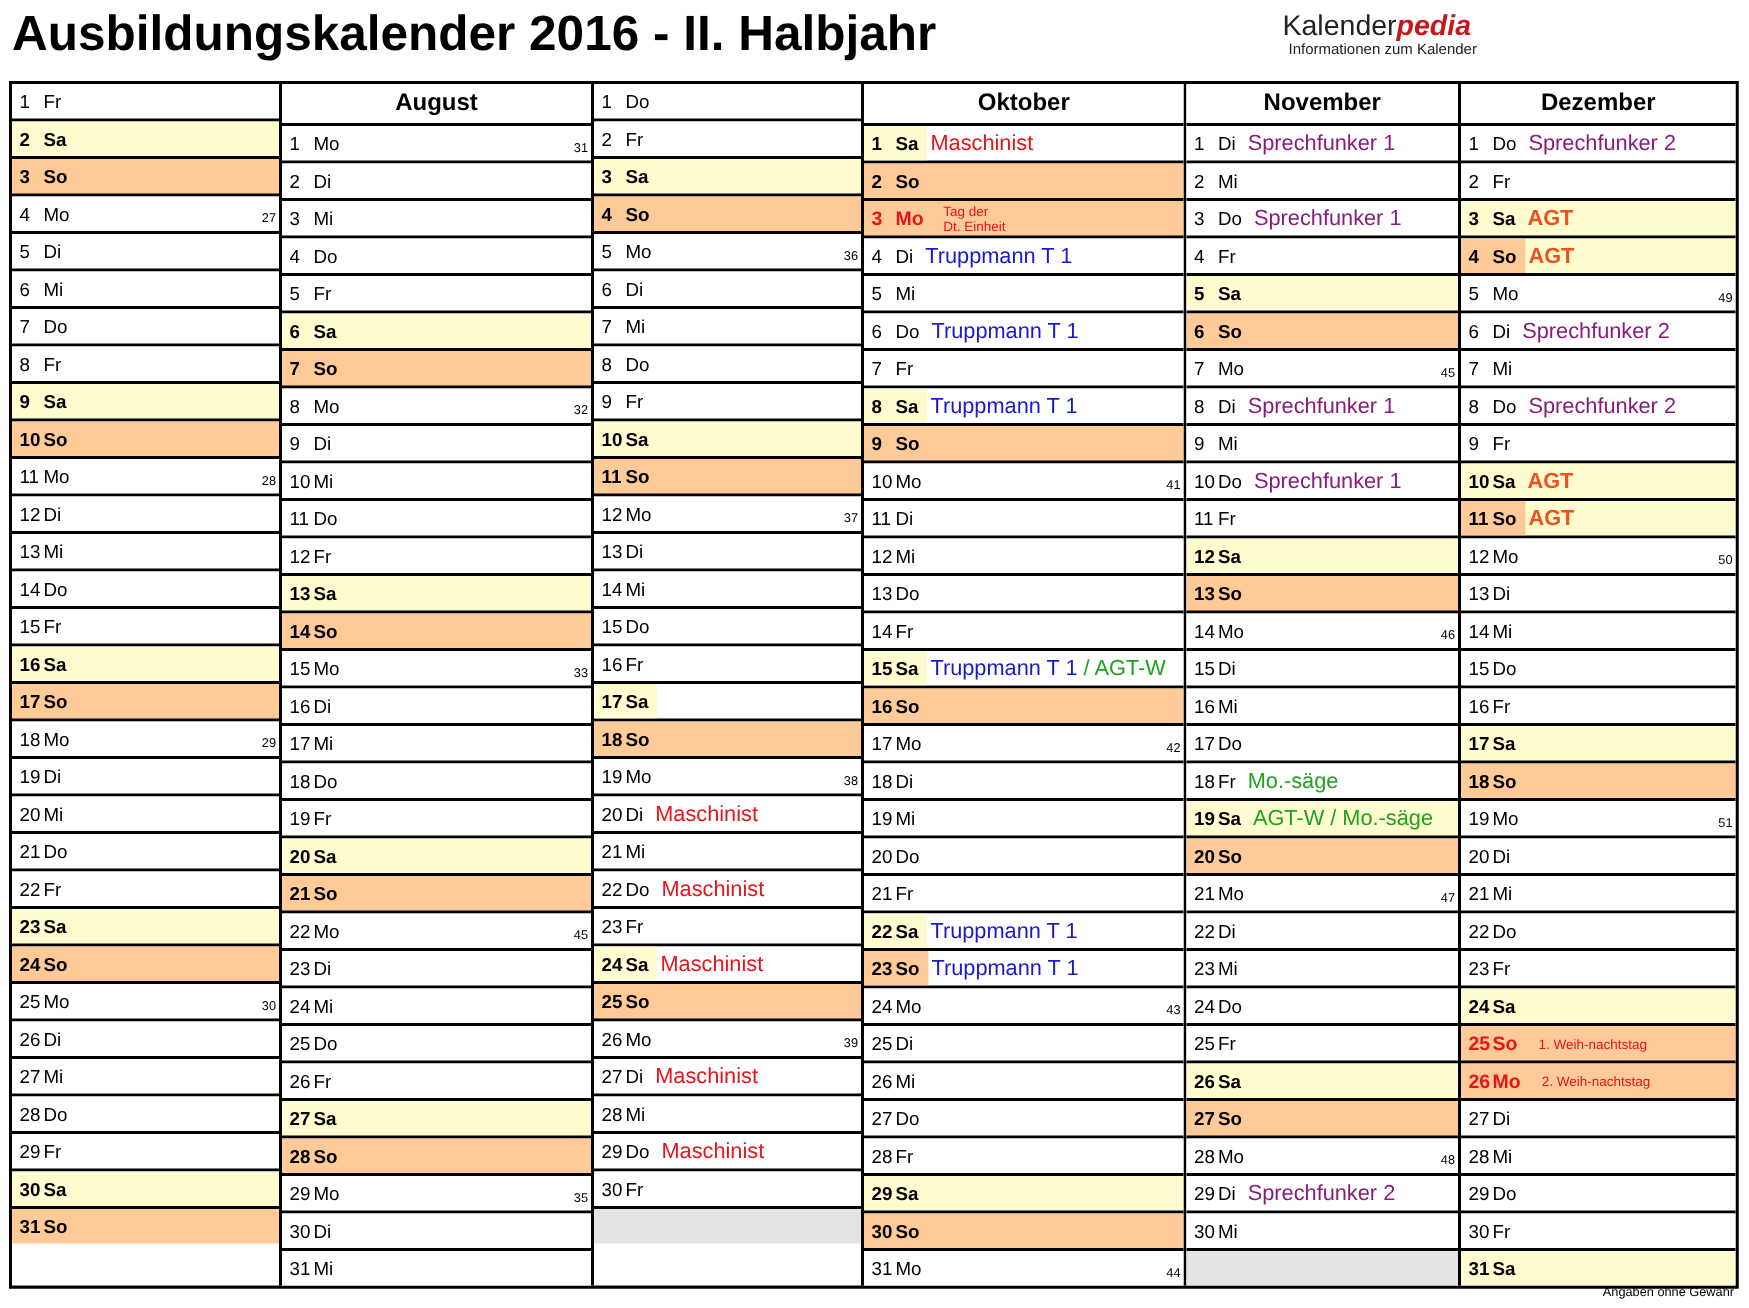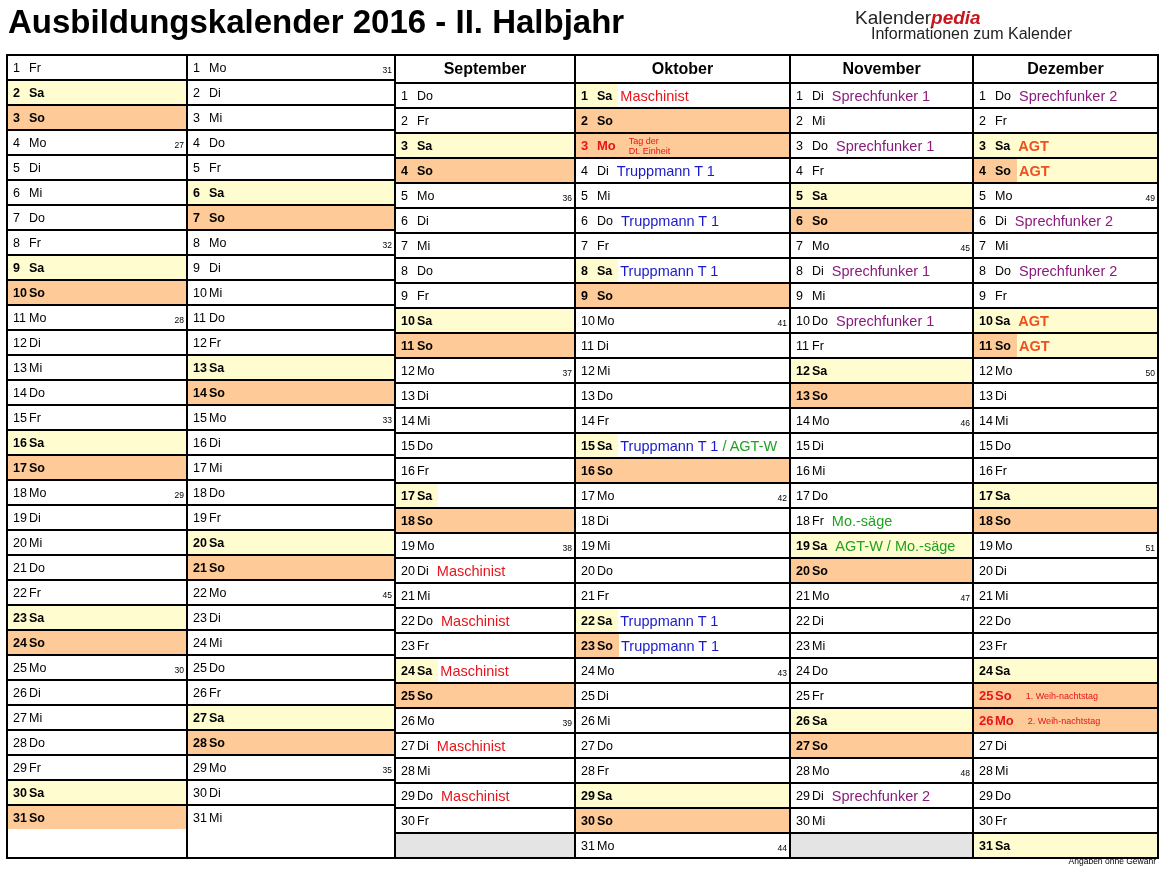--- a/index.html
+++ b/index.html
@@ -1,21 +1,21 @@
 <!DOCTYPE html>
 <html><head>
 <meta charset="utf-8">
 <style>
   html,body{margin:0;padding:0;background:#fff;}
   body{width:1166px;height:872px;position:relative;overflow:hidden;font-family:"Liberation Sans",sans-serif;color:#000;}
   .title{position:absolute;left:8px;top:2px;font-size:33px;font-weight:bold;letter-spacing:0px;line-height:40px;text-align:right;}
   .logo{position:absolute;left:855px;top:8px;}
   .logo-main{font-size:19px;line-height:20px;color:#222;}
   .logo-main .pedia{color:#c8161d;font-weight:bold;font-style:italic;}
-  .logo-sub{font-size:16px;line-height:11px;color:#222;margin-left:16px;}
+  .logo-sub{font-size:10px;line-height:11px;color:#222;margin-left:4px;}
   .grid{position:absolute;left:6px;top:54px;border:2px solid #000;display:flex;background:#000;}
   .col{display:flex;flex-direction:column;border-right:2px solid #000;background:#fff;}
   .col:last-child{border-right:none;}
   .hdr{height:26px;border-bottom:2px solid #000;display:flex;align-items:center;justify-content:center;font-weight:bold;font-size:16px;background:#fff;}
   .cell{height:23px;border-bottom:2px solid #000;position:relative;display:flex;align-items:center;font-size:12.5px;background:#fff;white-space:nowrap;overflow:hidden;}
   .cell:last-child{border-bottom:none;}
   .cell.sa{background:#fffccf;}
   .cell.so{background:#fdca98;}
   .cell.empty{background:#e4e4e4;}
   .cell.sa .day,.cell.so .day{font-weight:bold;}
@@ -230,20 +230,21 @@
         </span>
       </div>
       <div class="cell so">
         <span class="daybox">
           <span class="num" style="font-weight: bold;">31</span>
           <span class="day" style="font-weight: bold;">So</span>
         </span>
       </div>
     </div>
     <div class="col" style="width: 206px;">
+      <div class="hdr">August</div>
       <div class="cell">
         <span class="daybox">
           <span class="num">1</span>
           <span class="day">Mo</span>
         </span>
         <span class="wk">31</span>
       </div>
       <div class="cell">
         <span class="daybox">
           <span class="num">2</span>
@@ -423,21 +424,20 @@
         </span>
       </div>
       <div class="cell">
         <span class="daybox">
           <span class="num">31</span>
           <span class="day">Mi</span>
         </span>
       </div>
     </div>
     <div class="col" style="width: 178px;">
-      <div class="hdr">September</div>
       <div class="cell">
         <span class="daybox">
           <span class="num">1</span>
           <span class="day">Do</span>
         </span>
       </div>
       <div class="cell">
         <span class="daybox">
           <span class="num">2</span>
           <span class="day">Fr</span>

